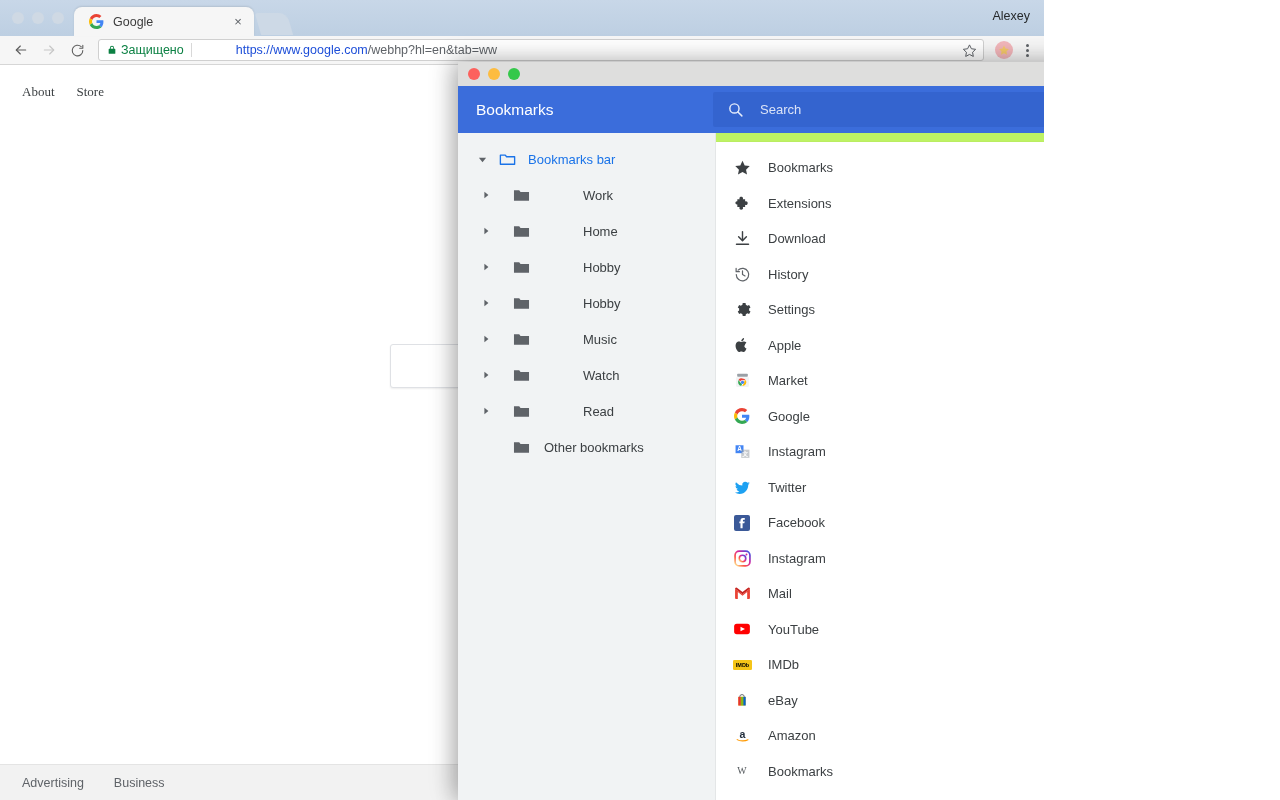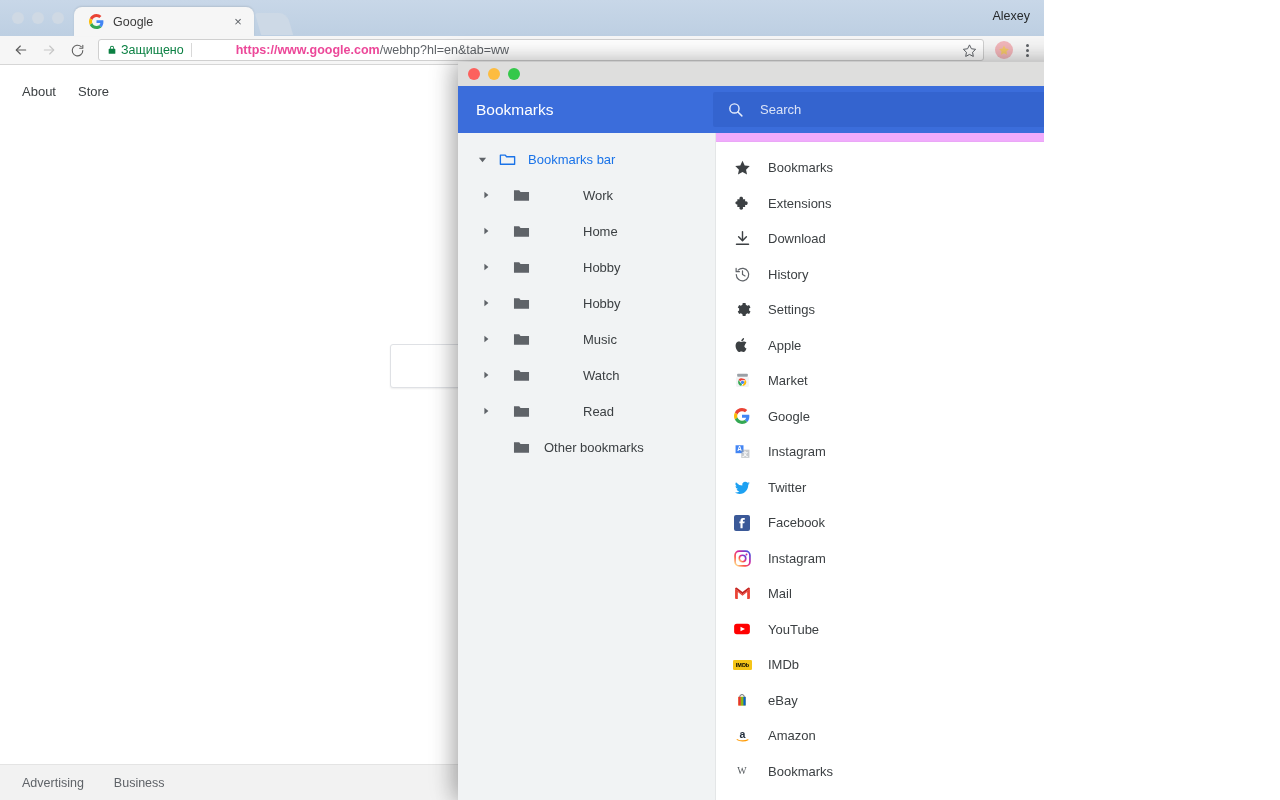--- a/index.html
+++ b/index.html
@@ -125,21 +125,21 @@
     border-radius: 3px;
     display: flex;
     align-items: center;
     padding: 0 6px 0 8px;
     font-size: 12.5px;
   }
   .secure-lock { color: #0b8043; margin-right: 4px; display:flex; align-items:center;}
   .secure-text { color: #0b8043; font-size: 12.5px; margin-right: 7px; }
   .omni-sep { width:1px; height:14px; background:#d8d8d8; margin-right:8px; }
   .omni-url { color: #5f6368; white-space: nowrap; flex: 1; }
-  .omni-url b { color: #ec4899; font-weight: 700; padding-left: 36px; }
+  .omni-url b { color: #1d4ed8; font-weight: 400; padding-left: 36px; }
   .omni-star { color:#5f6368; margin-left: 6px; }
 
   .ext-icon {
     width: 18px; height: 18px; border-radius: 50%;
     background: #f3b7bb;
     display: flex; align-items: center; justify-content: center;
     margin: 0 3px;
     color: #f4c542;
     font-size: 12px;
   }
@@ -158,20 +158,21 @@
   }
   .g-nav {
     position: absolute;
     top: 18px; left: 22px;
     display: flex; gap: 22px;
   }
   .g-nav a {
     font-size: 13px;
     color: #3c4043;
     text-decoration: none;
+    font-family: Liberation Serif, serif;
   }
   .g-searchbox {
     position: absolute;
     top: 278px;
     left: 390px;
     width: 420px;
     height: 44px;
     border: 1px solid #dfe1e5;
     border-radius: 3px;
     background: #fff;
@@ -257,21 +258,21 @@
     align-items: center; justify-content: center;
     gap: 3px;
     margin-right: 4px;
   }
   .bm-header-kebab i { width:3.5px;height:3.5px;border-radius:50%;background:#fff;display:block; }
 
   .bm-body {
     flex: 1;
     display: flex;
     min-height: 0;
-    background: #f0abfc;
+    background: #bef264;
     position: relative;
   }
 
   
   .bm-sidebar {
     width: 258px;
     flex: 0 0 258px;
     background: #f1f3f4;
     border-right: 1px solid #e4e6e7;
     padding-top: 8px;

